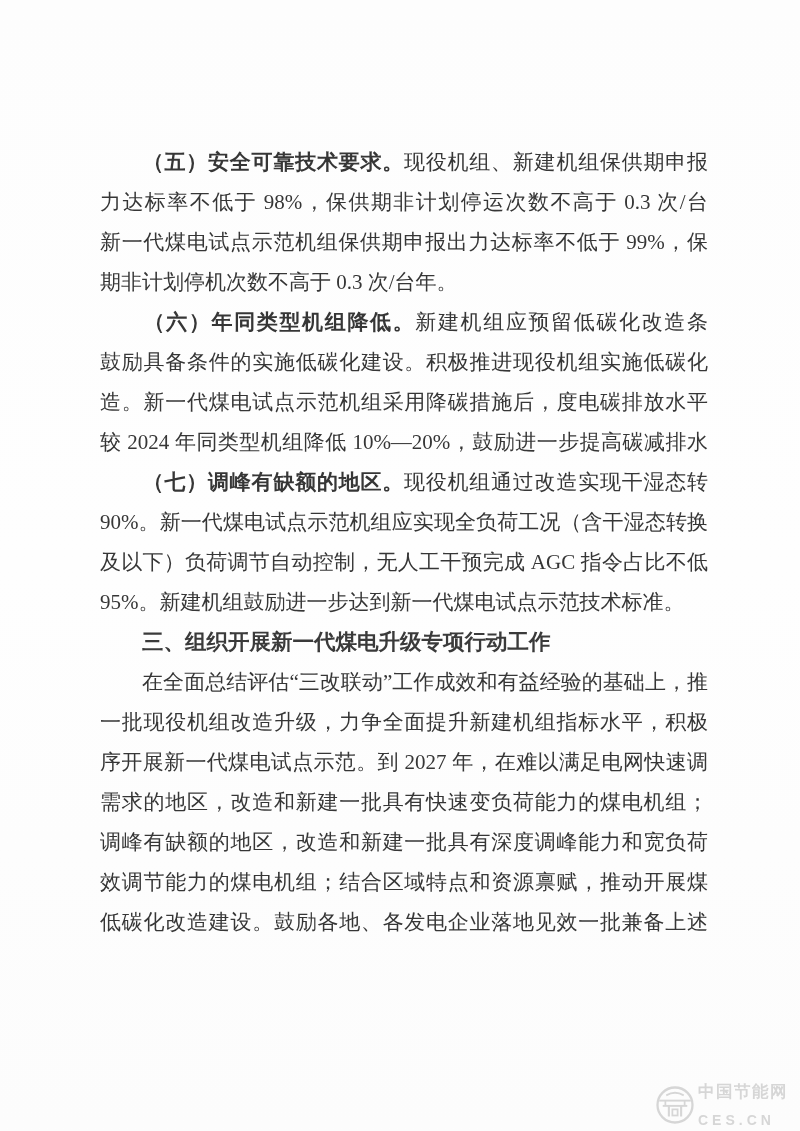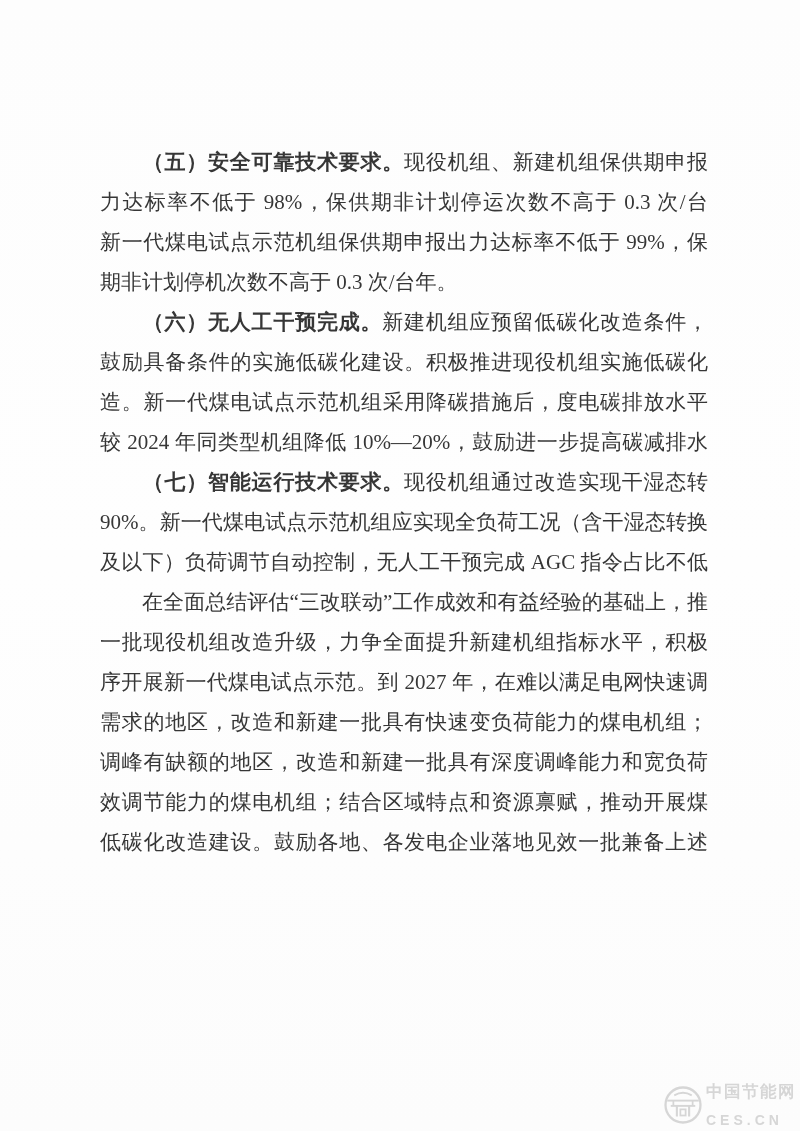--- a/index.html
+++ b/index.html
@@ -52,21 +52,21 @@
   }
   .line.heading {
     font-family: "Liberation Sans", "DejaVu Sans", sans-serif;
     font-weight: bold;
     color: #3a3a3a;
     font-size: 21.5px;
     text-align: left;
   }
   .watermark {
     position: absolute;
-    right: 4px;
+    right: 12px;
     bottom: 4px;
     display: flex;
     align-items: center;
     color: #d6d6d6;
     font-family: "Liberation Sans", "DejaVu Sans", sans-serif;
     user-select: none;
   }
   .wm-logo {
     width: 42px;
     height: 42px;
@@ -95,27 +95,29 @@
 </head>
 <body>
 
 <div class="page">
 
   <div class="doc" id="doc-body">
       <div class="line body-first"><span class="indent"></span><span class="lead">（五）安全可靠技术要求。</span><span>现役机组、新建机组保供期申报出</span></div>
       <div class="line body"><span>力达标率不低于 98%，保供期非计划停运次数不高于 0.3 次/台年。</span></div>
       <div class="line body"><span>新一代煤电试点示范机组保供期申报出力达标率不低于 99%，保供</span></div>
       <div class="line body-last"><span>期非计划停机次数不高于 0.3 次/台年。</span></div>
-      <div class="line body-first"><span class="indent"></span><span class="lead">（六）无人工干预完成。</span><span>新建机组应预留低碳化改造条件，</span></div>
+      <div class="line body-first"><span class="indent"></span><span class="lead">（六）年同类型机组降低。</span><span>新建机组应预留低碳化改造条件，</span></div>
       <div class="line body"><span>鼓励具备条件的实施低碳化建设。积极推进现役机组实施低碳化改</span></div>
       <div class="line body"><span>造。新一代煤电试点示范机组采用降碳措施后，度电碳排放水平应</span></div>
       <div class="line body"><span>较 2024 年同类型机组降低 10%—20%，鼓励进一步提高碳减排水平。</span></div>
-      <div class="line body-first"><span class="indent"></span><span class="lead">（七）智能运行技术要求。</span><span>现役机组通过改造实现干湿态转换</span></div>
+      <div class="line body-first"><span class="indent"></span><span class="lead">（七）调峰有缺额的地区。</span><span>现役机组通过改造实现干湿态转换</span></div>
       <div class="line body"><span>90%。新一代煤电试点示范机组应实现全负荷工况（含干湿态转换点</span></div>
       <div class="line body"><span>及以下）负荷调节自动控制，无人工干预完成 AGC 指令占比不低于</span></div>
+      <div class="line body-last"><span>95%。新建机组鼓励进一步达到新一代煤电试点示范技术标准。</span></div>
+      <div class="line heading"><span class="indent"></span><span>三、组织开展新一代煤电升级专项行动工作</span></div>
       <div class="line body-first"><span class="indent"></span><span>在全面总结评估“三改联动”工作成效和有益经验的基础上，推动</span></div>
       <div class="line body"><span>一批现役机组改造升级，力争全面提升新建机组指标水平，积极有</span></div>
       <div class="line body"><span>序开展新一代煤电试点示范。到 2027 年，在难以满足电网快速调节</span></div>
       <div class="line body"><span>需求的地区，改造和新建一批具有快速变负荷能力的煤电机组；在</span></div>
       <div class="line body"><span>调峰有缺额的地区，改造和新建一批具有深度调峰能力和宽负荷高</span></div>
       <div class="line body"><span>效调节能力的煤电机组；结合区域特点和资源禀赋，推动开展煤电</span></div>
       <div class="line body"><span>低碳化改造建设。鼓励各地、各发电企业落地见效一批兼备上述能</span></div>
     </div>
 
   <div class="watermark">

